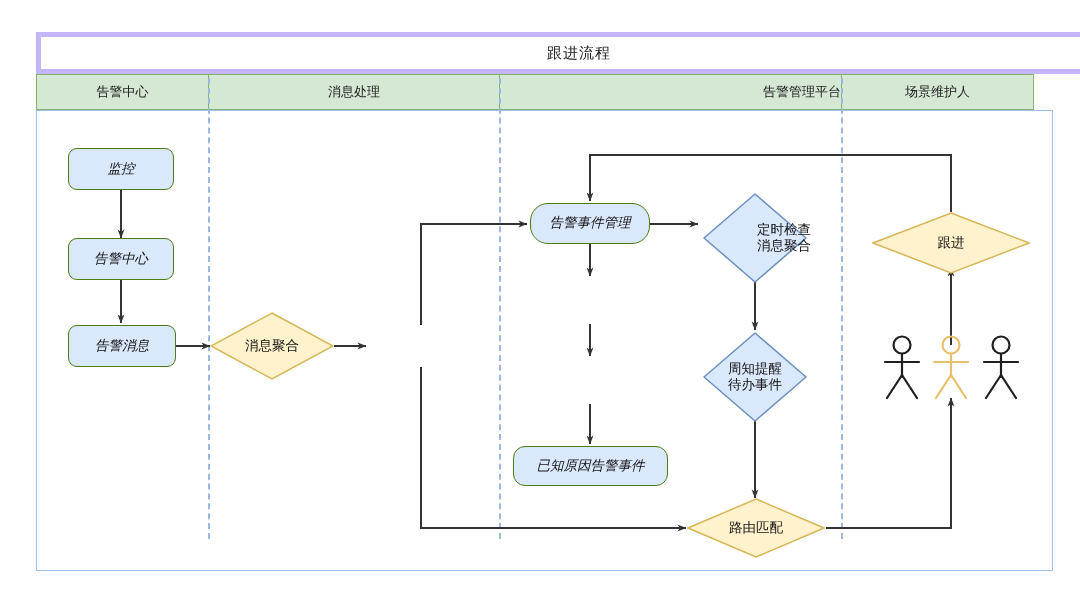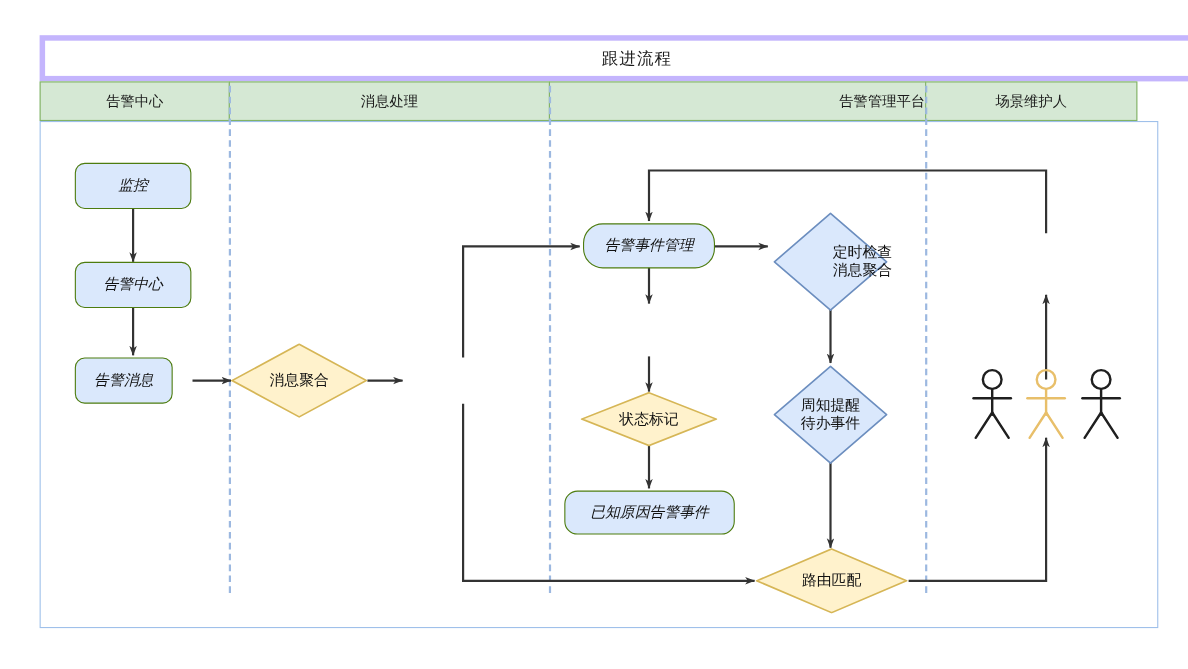--- a/index.html
+++ b/index.html
@@ -126,43 +126,37 @@
   </svg>
 
   <div class="node box" style="left:68px;top:148px;width:106px;height:42px;">
     <span>监控</span>
   </div>
 
   <div class="node box" style="left:68px;top:238px;width:106px;height:42px;">
     <span>告警中心</span>
   </div>
 
-  <div class="node box" style="left:68px;top:325px;width:89px;height:42px;">
+  <div class="node box" style="left:68px;top:325px;width:108px;height:42px;">
     <span>告警消息</span>
   </div>
 
   <div class="node diamond-wrap" style="left:210px;top:312px;width:124px;height:68px;">
     <svg width="124" height="68">
       <polygon points="62,1 123,34 62,67 1,34" fill="#fff2cc" stroke="#d6b656" stroke-width="1.5"></polygon>
     </svg>
     <span class="dtext">消息聚合</span>
   </div>
 
 
   <div class="node box" style="left:530px;top:203px;width:120px;height:41px;border-radius:18px;">
     <span>告警事件管理</span>
   </div>
 
 
-  <div class="node diamond-wrap" style="left:528px;top:356px;width:124px;height:50px;">
-    <svg width="124" height="50">
-      <polygon points="62,1 123,25 62,49 1,25" fill="#fff2cc" stroke="#d6b656" stroke-width="1.5"></polygon>
-    </svg>
-    <span class="dtext">状态标记</span>
-  </div>
 
   <div class="node box" style="left:513px;top:446px;width:155px;height:40px;border-radius:12px;">
     <span>已知原因告警事件</span>
   </div>
 
   <div class="node diamond-wrap" style="left:699px;top:191px;width:112px;height:94px;justify-content:flex-end;">
     <svg width="112" height="94">
       <path d="M56,3 L107,47 L56,91 L5,47 Z" fill="#dae8fc" stroke="#6c8ebf" stroke-width="1.5" stroke-linejoin="round"></path>
     </svg>
     <span class="dtext">
@@ -181,20 +175,26 @@
   <div class="node diamond-wrap" style="left:699px;top:330px;width:112px;height:94px;">
     <svg width="112" height="94">
       <path d="M56,3 L107,47 L56,91 L5,47 Z" fill="#dae8fc" stroke="#6c8ebf" stroke-width="1.5" stroke-linejoin="round"></path>
     </svg>
     <span class="dtext">
       <span>周知提醒</span><br>
       <span>待办事件</span>
     </span>
   </div>
 
+  <div class="node diamond-wrap" style="left:872px;top:212px;width:158px;height:62px;">
+    <svg width="158" height="62">
+      <polygon points="79,1 157,31 79,61 1,31" fill="#fff2cc" stroke="#d6b656" stroke-width="1.5"></polygon>
+    </svg>
+    <span class="dtext">跟进</span>
+  </div>
 
   <div class="actor" style="left:878px;top:334px;">
     <svg width="48" height="68">
       <g stroke="#1f1f1f" stroke-width="2.2" fill="none" stroke-linecap="round">
         <circle cx="24" cy="11" r="8.5"></circle>
         <line x1="24" y1="20" x2="24" y2="43"></line>
         <line x1="7" y1="28" x2="41" y2="28"></line>
         <line x1="24" y1="41" x2="9" y2="64"></line>
         <line x1="24" y1="41" x2="39" y2="64"></line>
       </g>

